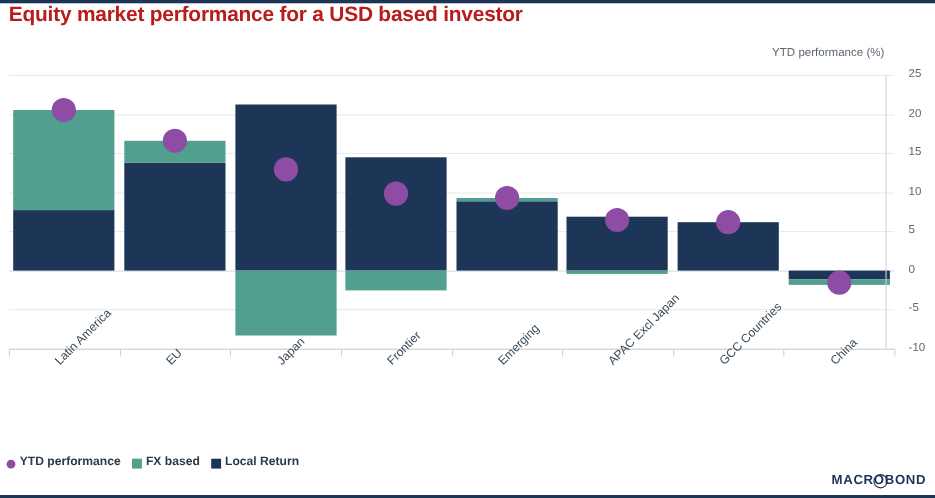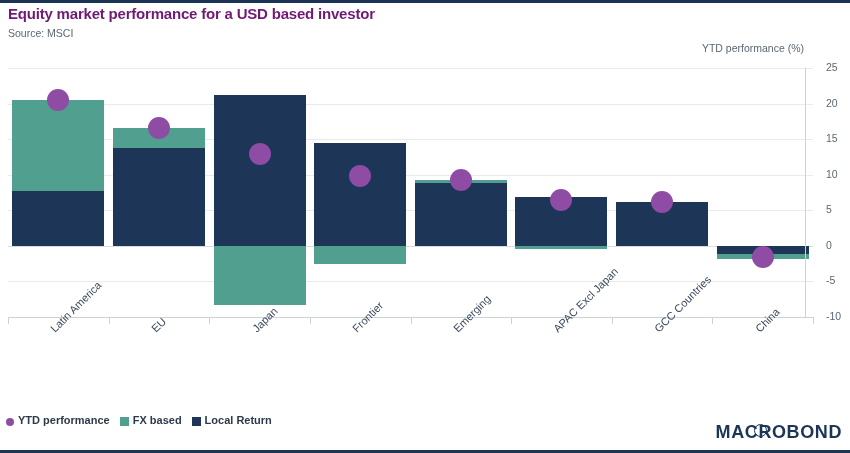--- a/index.html
+++ b/index.html
@@ -10,23 +10,23 @@
     background: #ffffff;
     font-family: "Liberation Sans", sans-serif;
     color: #2b3a4a;
     overflow: hidden;
     position: relative;
   }
 
   
   #header { position: absolute; left: 8px; top: 4px; }
   #chart-title {
-    font-size: 15px;
+    font-size: 19px;
     font-weight: bold;
-    color: #701a75;
+    color: #b91c1c;
     letter-spacing: -0.2px;
     line-height: 20px;
     white-space: nowrap;
   }
   #chart-source {
     font-size: 10.5px;
     color: #5b6773;
     margin-top: 3px;
     line-height: 13px;
   }
@@ -123,21 +123,21 @@
   .legend-swatch-sq { width: 9px; height: 9px; }
 
   
   #logo {
     position: absolute;
     right: 8px; bottom: 10px;
     display: flex;
     align-items: center;
   }
   #logo-text {
-    font-size: 18px;
+    font-size: 12px;
     font-weight: bold;
     letter-spacing: 0.6px;
     color: #1c3557;
     position: relative;
   }
   #logo-ring {
     position: absolute;
     width: 13px; height: 13px;
     border: 1.6px solid #1c3557;
     border-radius: 50%;
@@ -148,21 +148,20 @@
     background: #1c3557;
   }
 </style>
 </head>
 <body>
 
 <div id="top-rule"></div>
 
 <div id="header">
   <div id="chart-title">Equity market performance for a USD based investor</div>
-  <div id="chart-source">Source: MSCI</div>
 </div>
 
 <div id="plot-wrap">
   <div id="axis-title">YTD performance (%)</div>
   <div id="plot">
       <div class="gridline" style="top: 0px;"></div>
       <div class="ytick" style="top: 0px;">25</div>
       <div class="gridline" style="top: 35.5714px;"></div>
       <div class="ytick" style="top: 35.5714px;">20</div>
       <div class="gridline" style="top: 71.1429px;"></div>

